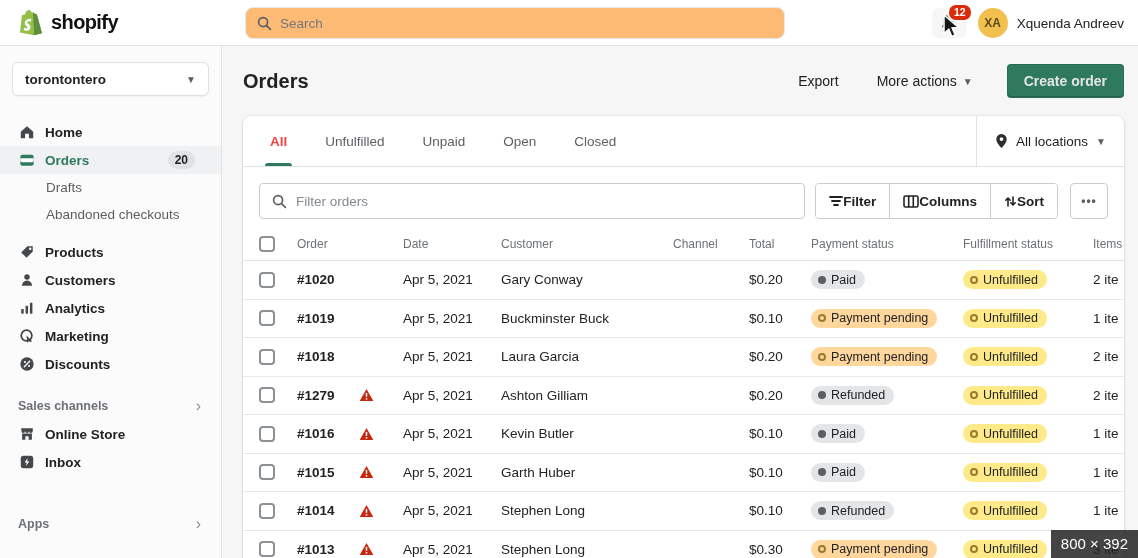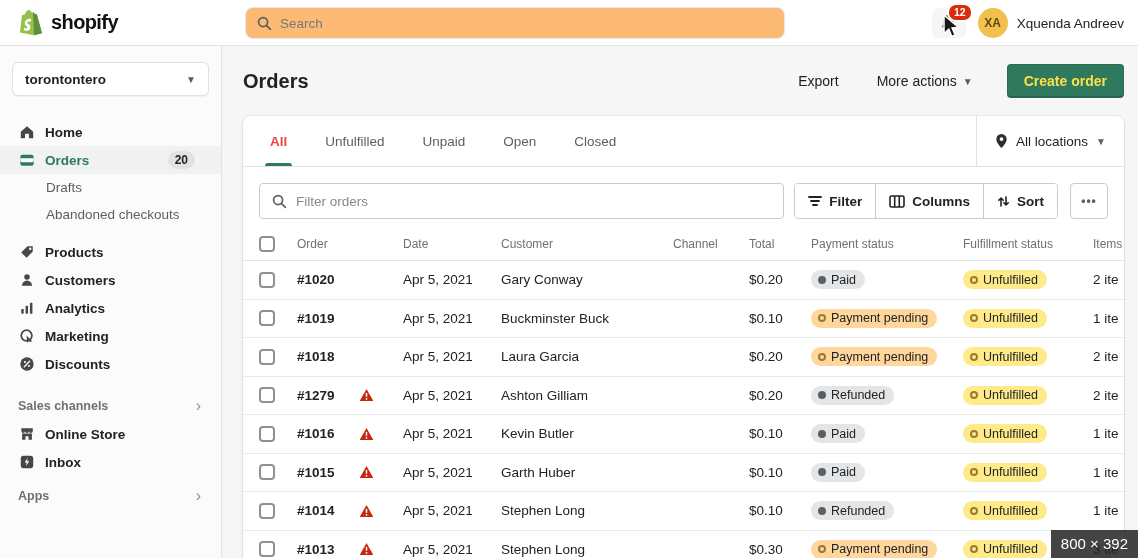--- a/index.html
+++ b/index.html
@@ -38,37 +38,37 @@
   .gap-s { height:10px; }
   .section-head { display:flex; align-items:center; justify-content:space-between; padding:0 20px 0 18px; margin-top:20px; margin-bottom:6px; color:#6d7175; font-size:12.5px; font-weight:600; }
   .chev { color:#8c9196; font-size:16px; line-height:1; font-weight:400; }
 
   
   .main { flex:1; padding:0 14px 0 21px; min-width:0; }
   .page-head { display:flex; align-items:center; justify-content:space-between; height:70px; }
   .page-title { font-size:20px; font-weight:700; color:#202223; }
   .head-actions { display:flex; align-items:center; gap:14px; }
   .plain-btn { background:transparent; border:none; font-family:inherit; font-size:14px; color:#202223; padding:7px 12px; border-radius:4px; display:flex; align-items:center; gap:6px; cursor:pointer; }
-  .primary-btn { background:var(--accent-green,#2f7a5f); border:1px solid rgba(0,0,0,.12); color:#fde047; font-family:inherit; font-size:14px; font-weight:600; padding:8px 16px; border-radius:4px; margin-left:8px; cursor:pointer; box-shadow:inset 0 -1px 0 rgba(0,0,0,.2); }
+  .primary-btn { background:var(--accent-green,#2f7a5f); border:1px solid rgba(0,0,0,.12); color:#e5e5e5; font-family:inherit; font-size:14px; font-weight:600; padding:8px 16px; border-radius:4px; margin-left:8px; cursor:pointer; box-shadow:inset 0 -1px 0 rgba(0,0,0,.2); }
 
   .card { background:#fff; border-radius:8px; box-shadow:0 0 0 1px rgba(0,0,0,.04), 0 1px 3px rgba(0,0,0,.13); overflow:hidden; }
 
   .tabs-row { display:flex; border-bottom:1px solid #e1e3e5; height:51px; }
   .tabs { display:flex; flex:1; padding:0 8px; }
   .tab { position:relative; display:flex; align-items:center; padding:0 19px; color:#5c5f62; font-size:13.5px; cursor:pointer; }
   .tab.active { color:#ef4444; font-weight:600; }
   .tab.active::after { content:""; position:absolute; left:14px; right:14px; bottom:0; height:3px; background:var(--accent-green,#2f7a5f); border-radius:3px 3px 0 0; }
   .loc-filter { display:flex; align-items:center; gap:8px; padding:0 18px; border-left:1px solid #e1e3e5; font-size:13.5px; color:#202223; cursor:pointer; }
 
   .toolbar { display:flex; align-items:center; gap:10px; padding:16px 16px 9px; }
   .filter-input { flex:1; height:36px; border:1px solid #c9cccf; border-radius:4px; background:#fff; display:flex; align-items:center; gap:9px; padding:0 12px; }
   .filter-input input { flex:1; border:none; outline:none; font-size:13.5px; font-family:inherit; color:#202223; }
   .filter-input input::placeholder { color:#848a90; }
   .btn-group { display:flex; height:36px; border:1px solid #c9cccf; border-radius:4px; overflow:hidden; background:#fff; }
-  .gbtn { display:flex; align-items:center; gap:7px; padding:0 13px; border:none; border-right:1px solid #c9cccf; background:#fff; font-family:inherit; font-size:13.5px; font-weight:600; color:#202223; cursor:pointer; }
+  .gbtn { display:flex; align-items:center; padding:0 13px; border:none; border-right:1px solid #c9cccf; background:#fff; font-family:inherit; font-size:13.5px; font-weight:600; color:#202223; cursor:pointer; }
   .gbtn:last-child { border-right:none; }
   .more-btn { height:36px; width:38px; border:1px solid #c9cccf; border-radius:4px; background:#fff; color:#5c5f62; font-size:12px; letter-spacing:1px; font-weight:700; display:flex; align-items:center; justify-content:center; cursor:pointer; margin-left:2px; }
 
   
   .grid-cols { display:grid; grid-template-columns:38px 62px 44px 98px 172px 76px 62px 152px 130px 1fr; align-items:center; padding:0 6px 0 16px; }
   .thead { height:33px; color:#6d7175; font-size:12px; border-bottom:1px solid #e1e3e5; }
   .th-right { text-align:right; }
   .trow { height:38.5px; font-size:13.5px; border-bottom:1px solid #e7e9eb; cursor:pointer; background:#fff; }
   .cbx { width:16px; height:16px; border:2px solid #8c9196; border-radius:4px; background:#fff; }
   .order-no { font-weight:700; }
@@ -230,21 +230,21 @@
       <div class="nav-item">
         <span class="nicon">
             <svg width="16" height="16" viewBox="0 0 18 18">
               <rect x="2" y="2" width="14" height="14" rx="3" fill="#45484b"></rect>
               <path d="M9.6 4.5 L6.4 9.6 H8.6 L7.8 13.5 L11.6 8.1 H9.2 Z" fill="#fbfbfb"></path>
             </svg>
           </span>
         <span>Inbox</span>
       </div>
 
-      <div class="section-head" style="margin-top:12px;">
+      <div class="section-head" style="margin-top:40px;">
         <span>Apps</span>
         <span class="chev">›</span>
       </div>
     </aside>
 
     <main class="main">
       <div class="page-head">
         <h1 class="page-title">Orders</h1>
         <div class="head-actions">
           <button class="plain-btn">

